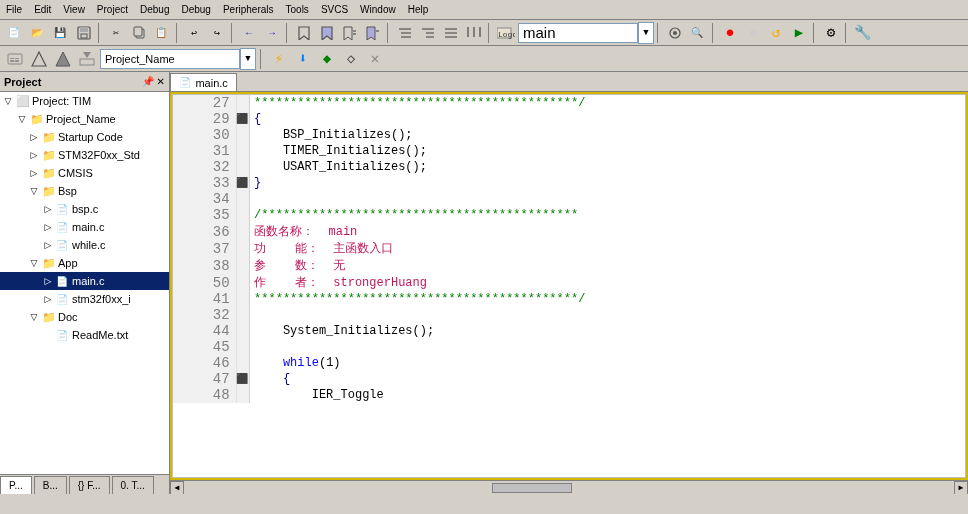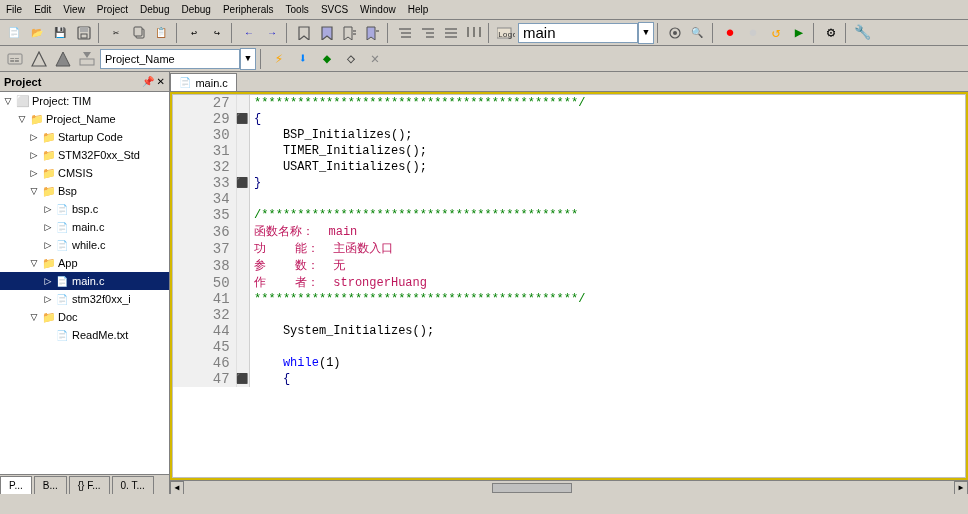--- a/index.html
+++ b/index.html
@@ -628,20 +628,25 @@
               <td class="line-marker"></td>
               <td class="code-line">    <span class="kw">while</span>(1)</td>
             </tr>
 
             <tr>
               <td class="line-num">47</td>
               <td class="line-marker" style="color:#0080ff;">⬛</td>
               <td class="code-line">    <span class="brace">{</span></td>
             </tr>
 
+            <tr>
+              <td class="line-num">48</td>
+              <td class="line-marker"></td>
+              <td class="code-line">        IER_Toggle</td>
+            </tr>
           </tbody>
         </table>
       </div>
     </div>
 
     <div class="horizontal-scroll">
       <div class="scroll-arrow">◀</div>
       <div class="scroll-track">
         <div class="scroll-thumb"></div>
       </div>

